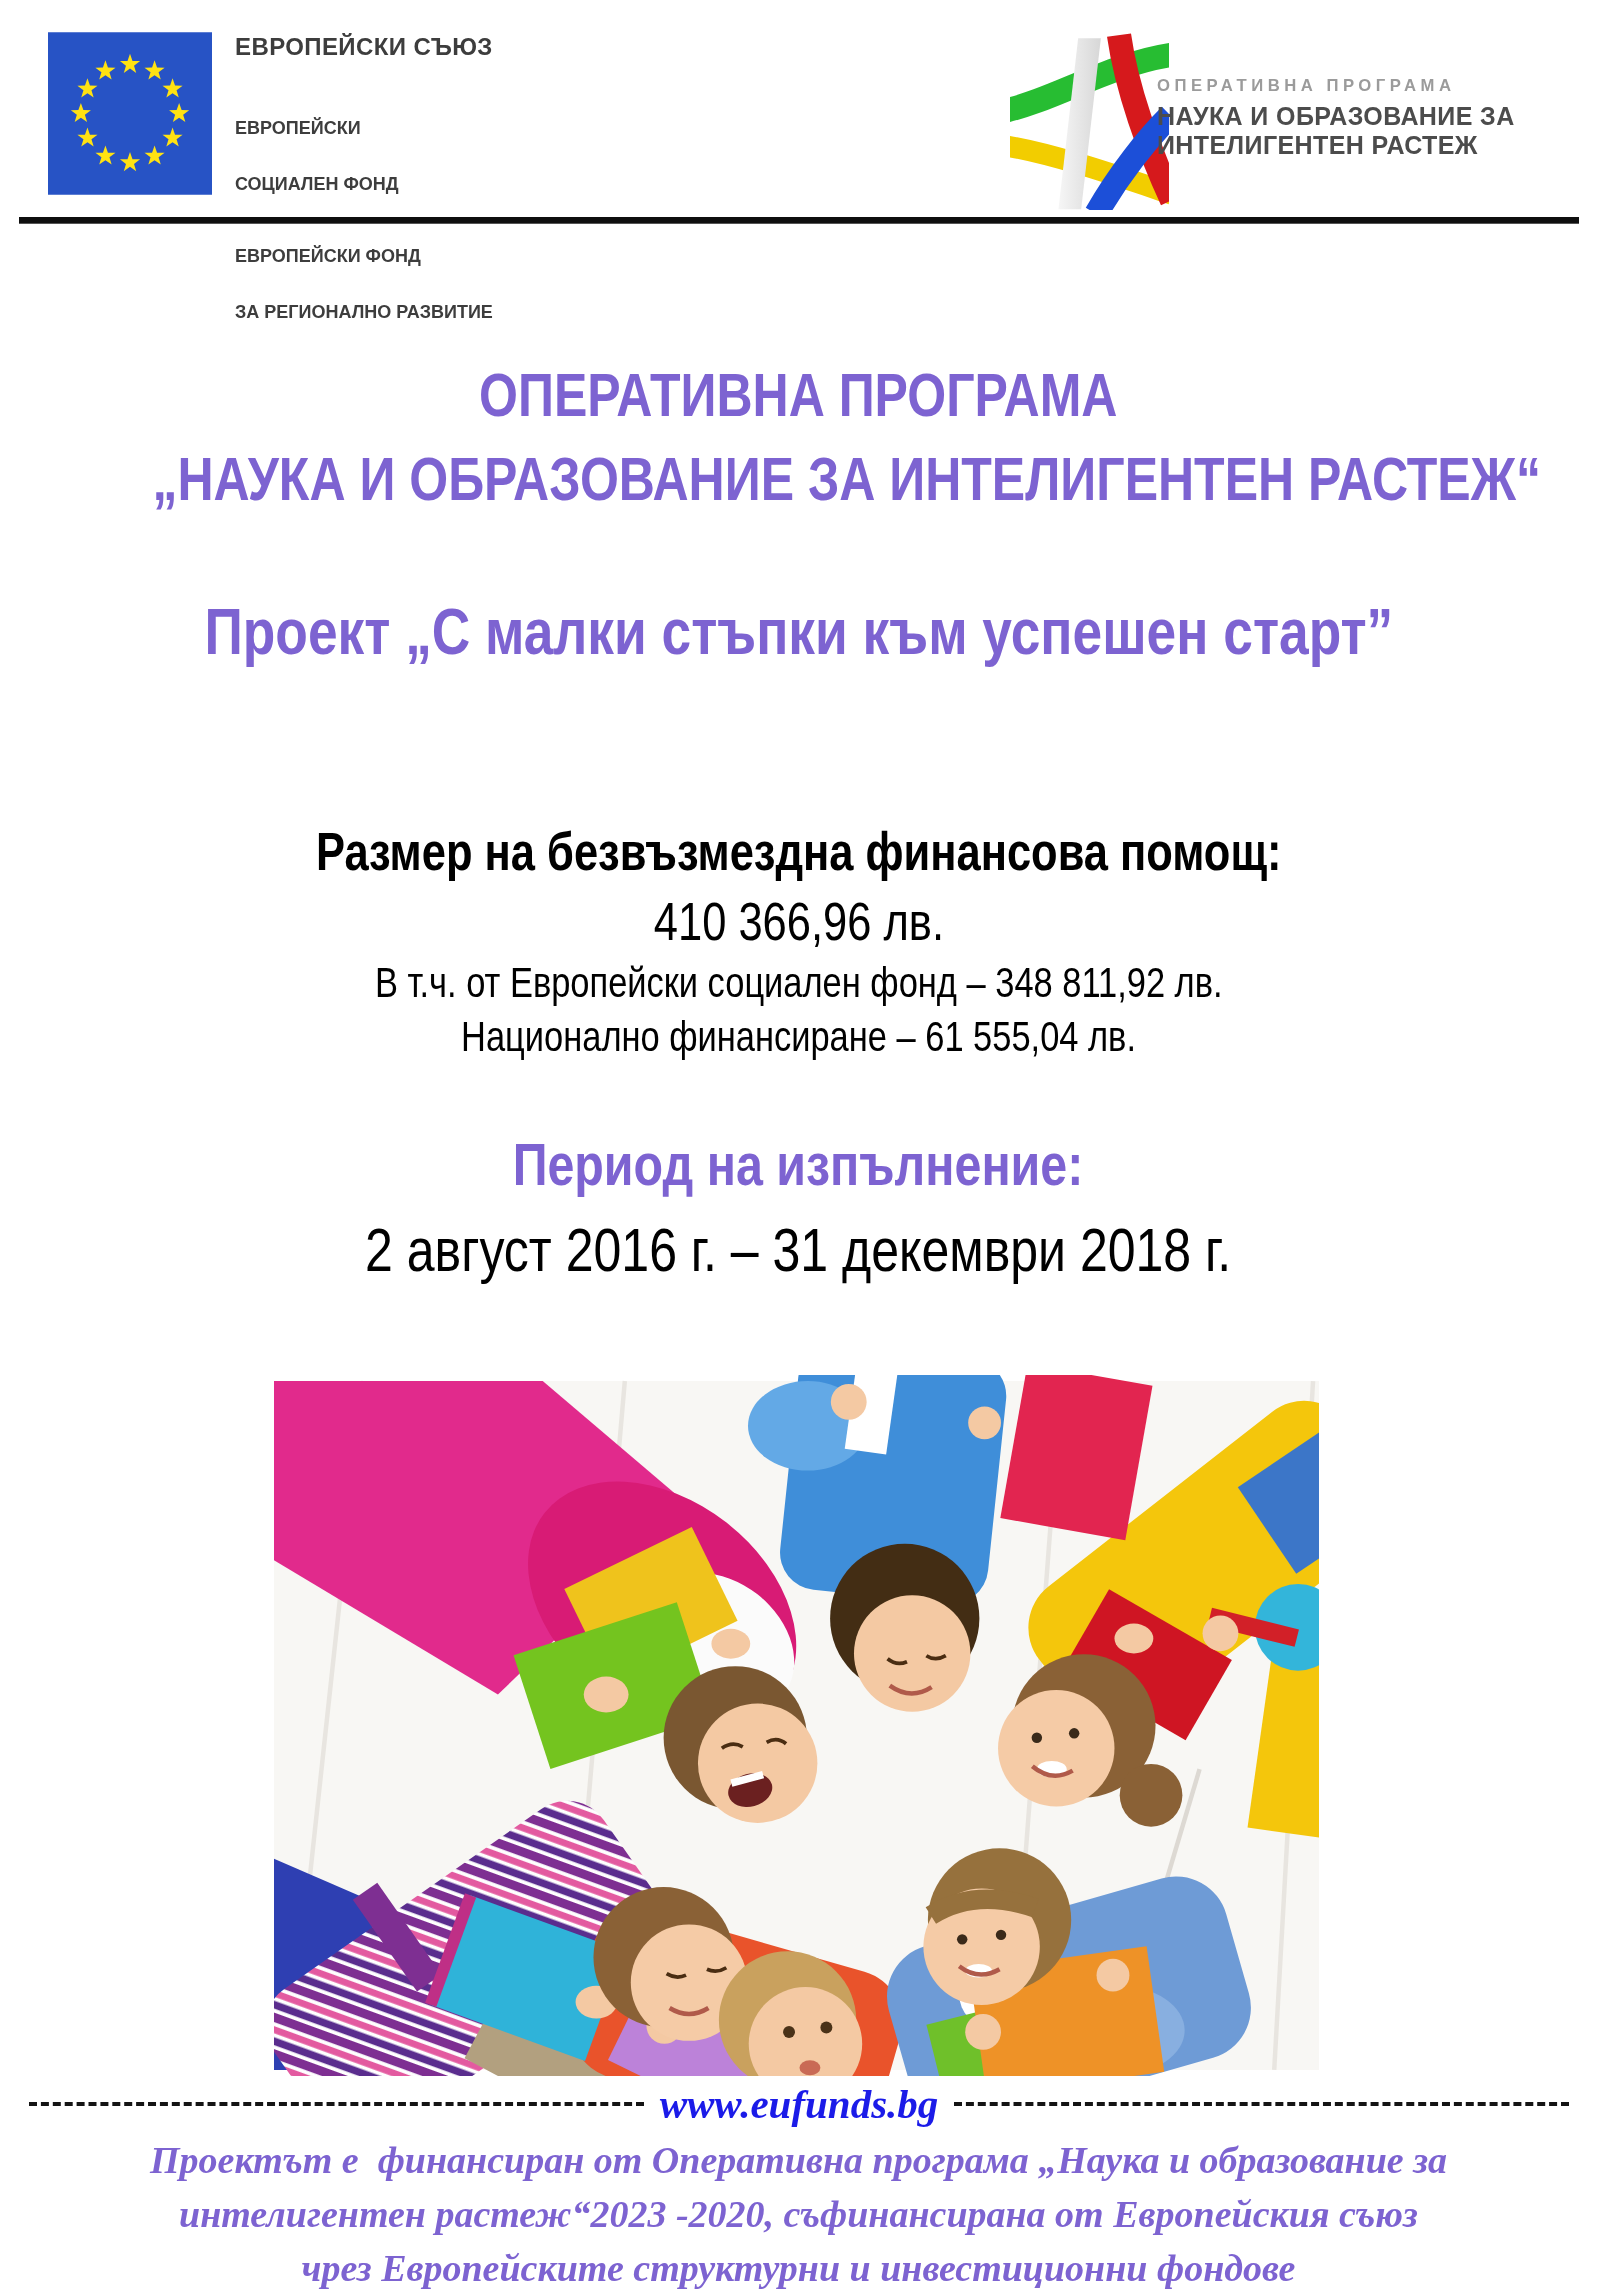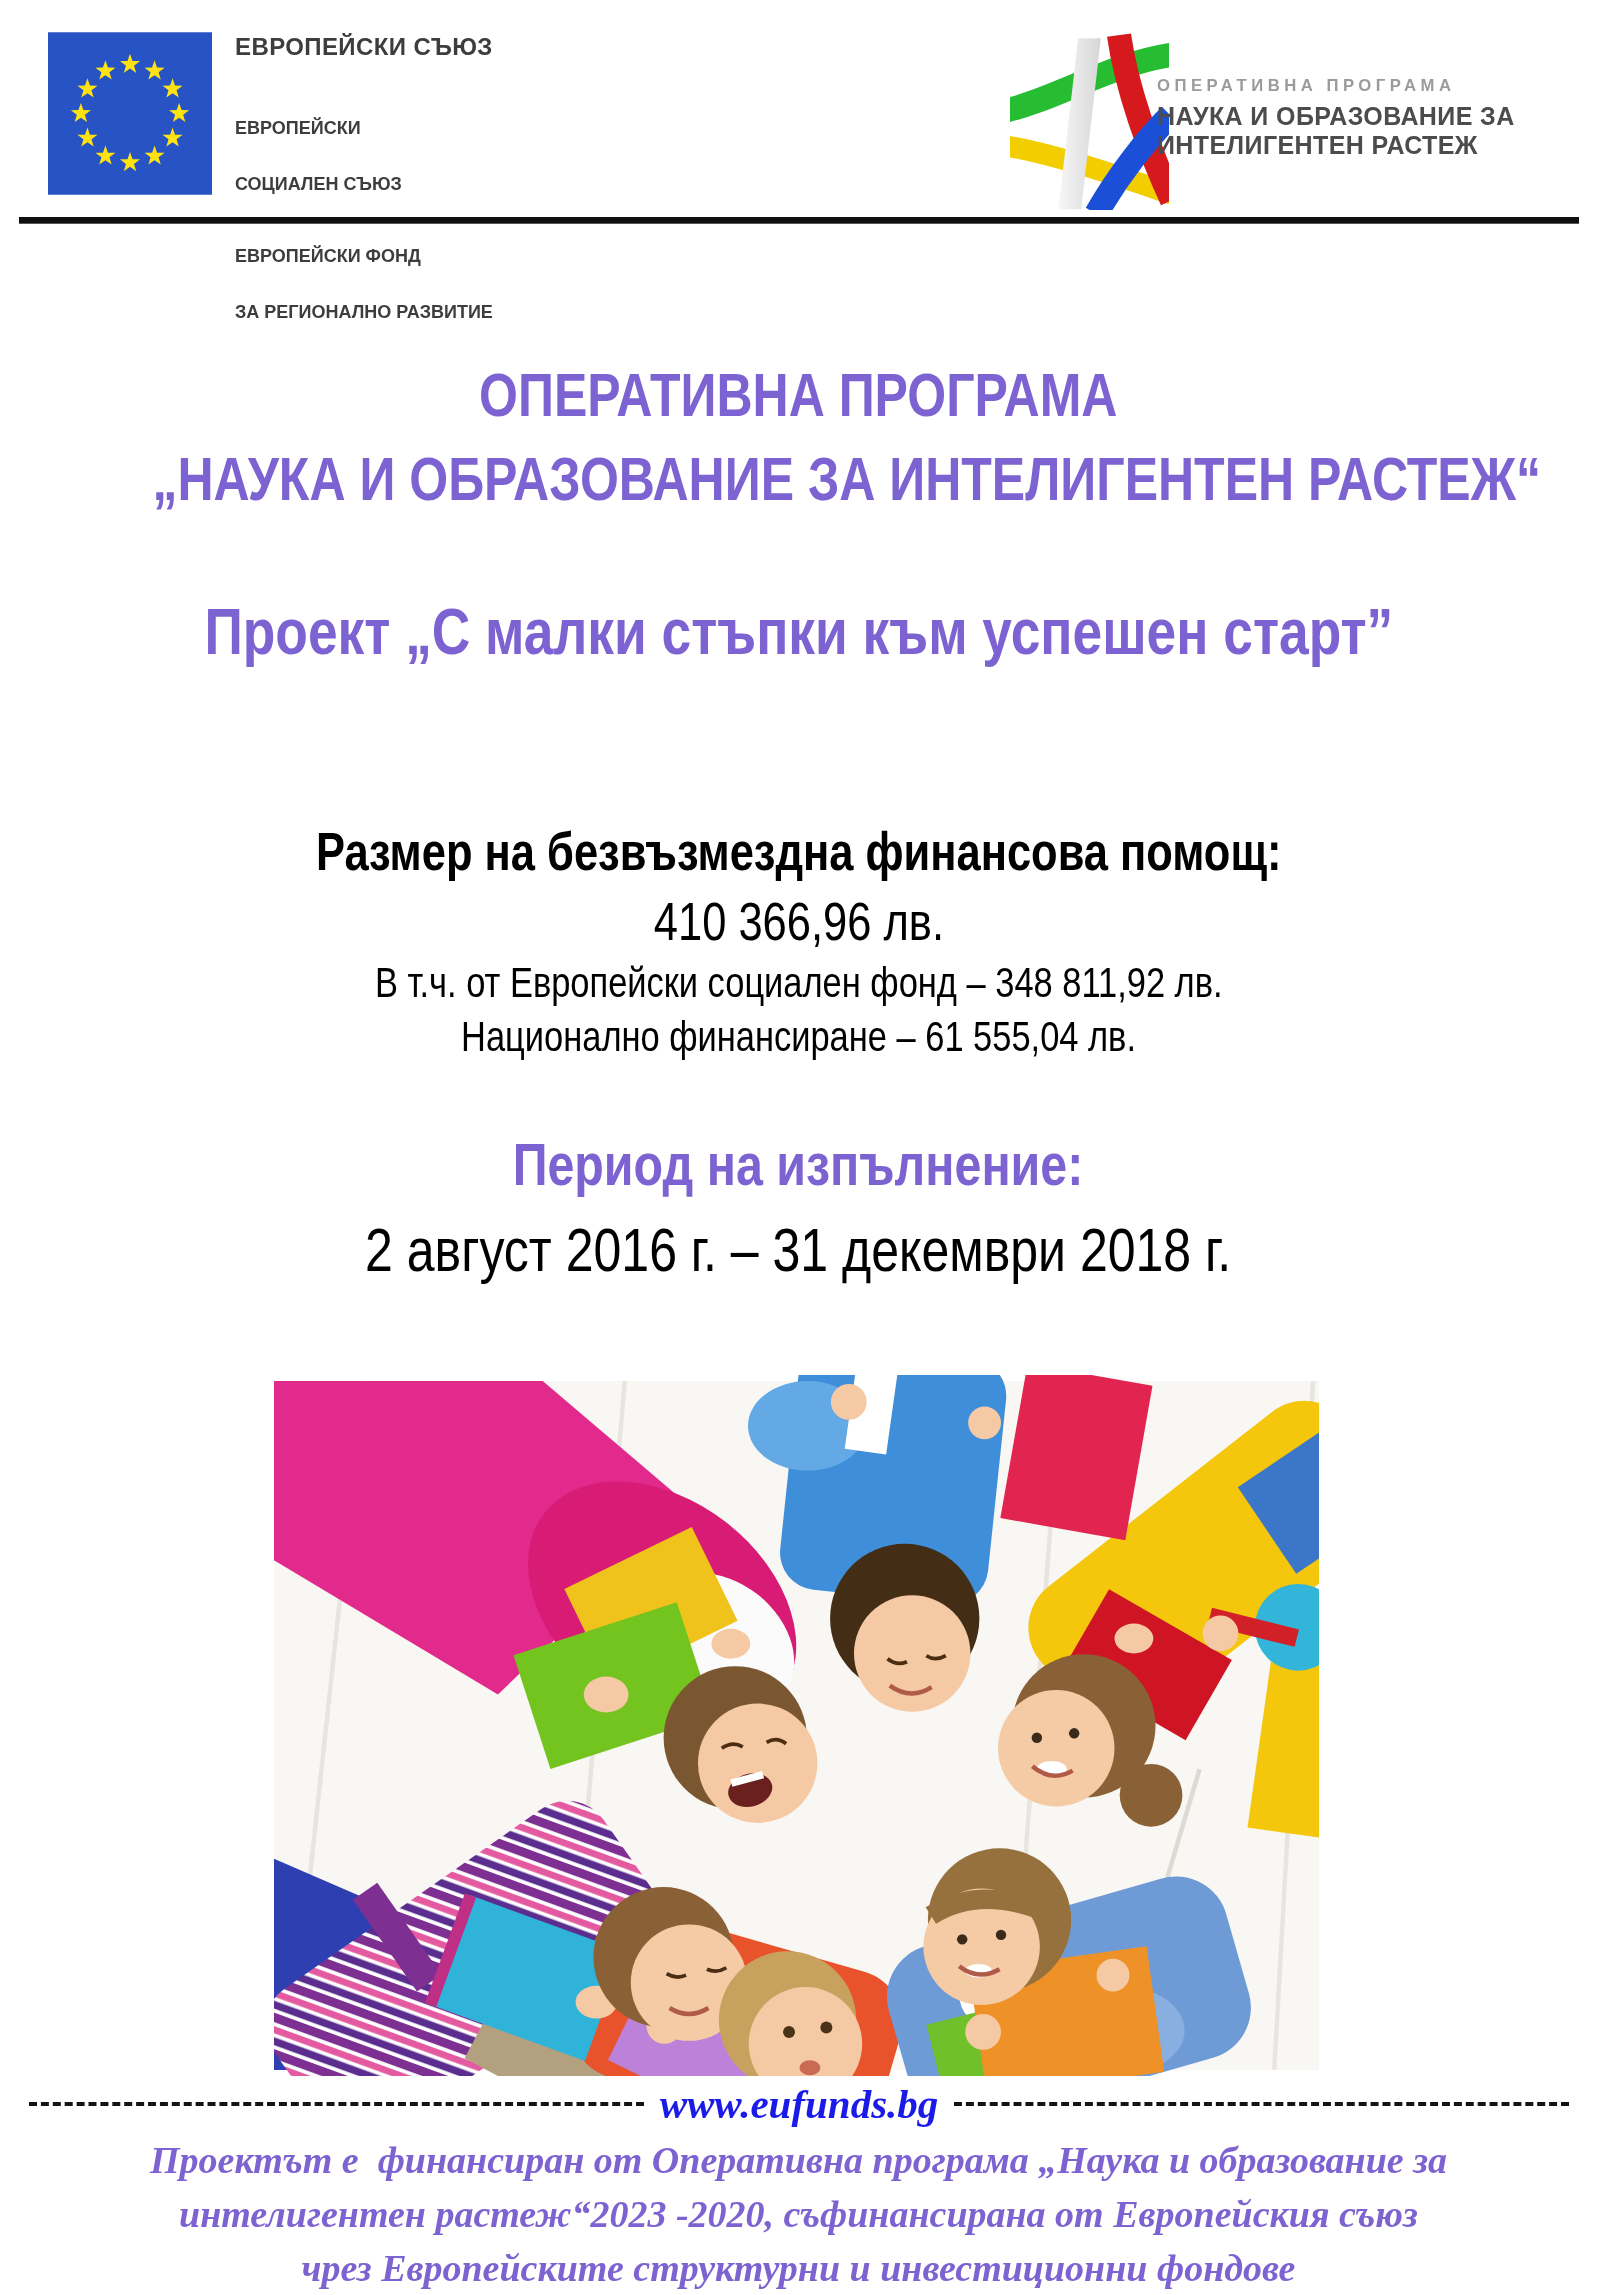--- a/index.html
+++ b/index.html
@@ -81,21 +81,21 @@
       <g transform="translate(76,51.2)">
           <path d="M0,-14 3.29,-4.53 13.31,-4.33 5.32,1.73 8.23,11.33 0,5.6 -8.23,11.33 -5.32,1.73 -13.31,-4.33 -3.29,-4.53Z"></path>
         </g>
     </g>
   </svg>
 
   <div class="abs eutxt">
     <div class="t1">ЕВРОПЕЙСКИ СЪЮЗ</div>
     <div style="height:24px"></div>
     <div class="t2">ЕВРОПЕЙСКИ</div>
-    <div class="t2">СОЦИАЛЕН СЪЮЗ</div>
+    <div class="t2">СОЦИАЛЕН ФОНД</div>
     <div style="height:17.4px"></div>
     <div class="t2">ЕВРОПЕЙСКИ ФОНД</div>
     <div class="t2">ЗА РЕГИОНАЛНО РАЗВИТИЕ</div>
   </div>
 
   <svg class="abs oplogo" viewBox="0 0 210 255" aria-hidden="true">
     <defs>
       <linearGradient id="wgrad" x1="0" y1="0" x2="1" y2="0">
         <stop offset="0" stop-color="#f6f6f6"></stop>
           <stop offset="1" stop-color="#d7d7d7"></stop>

